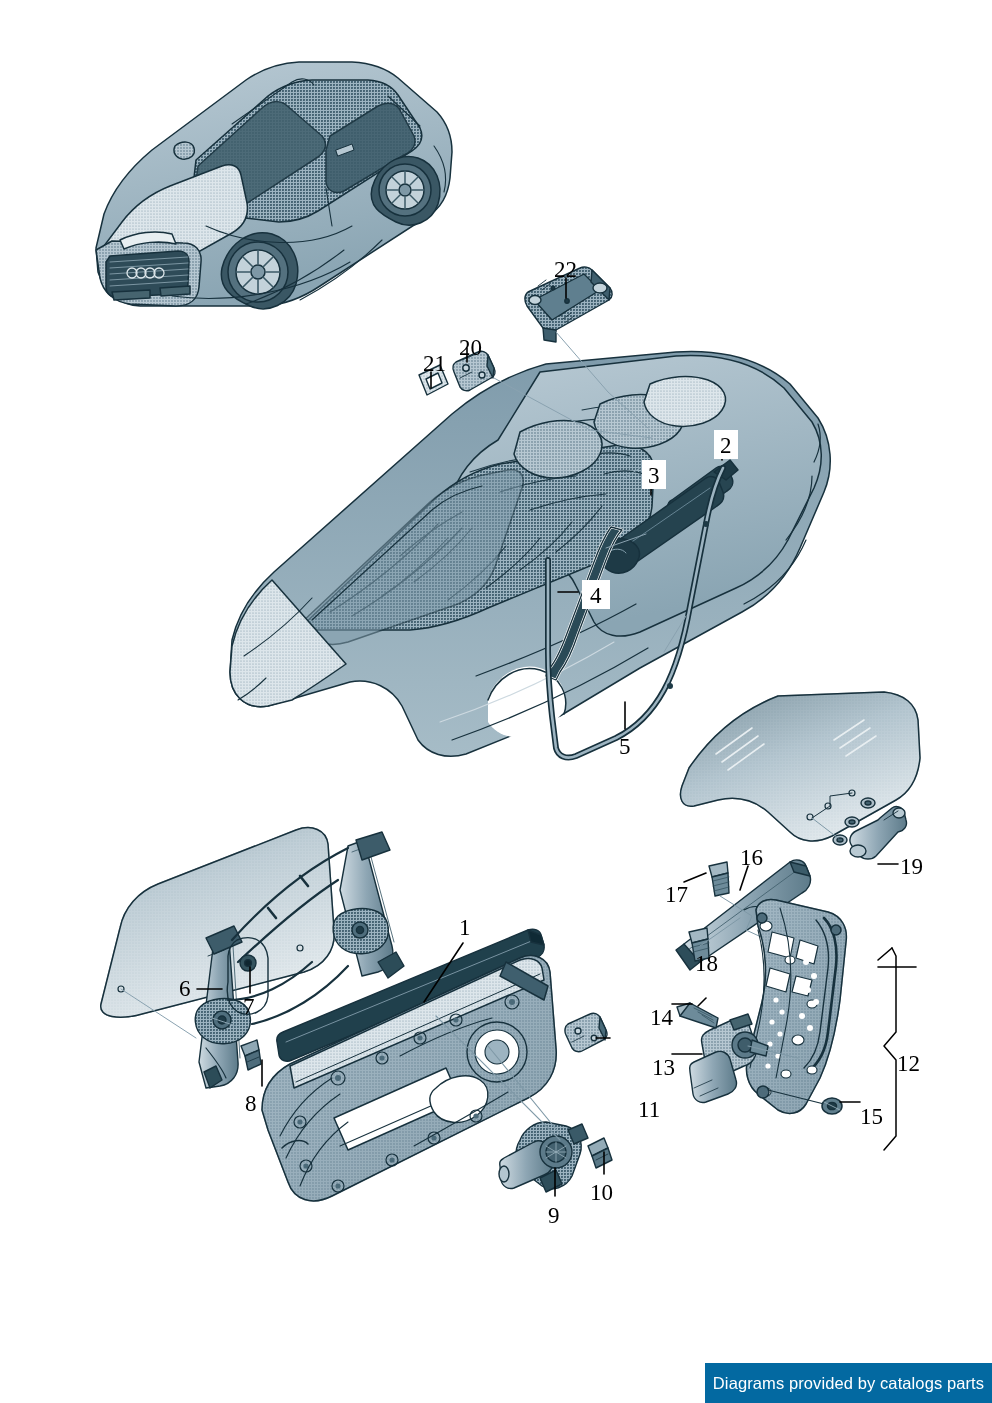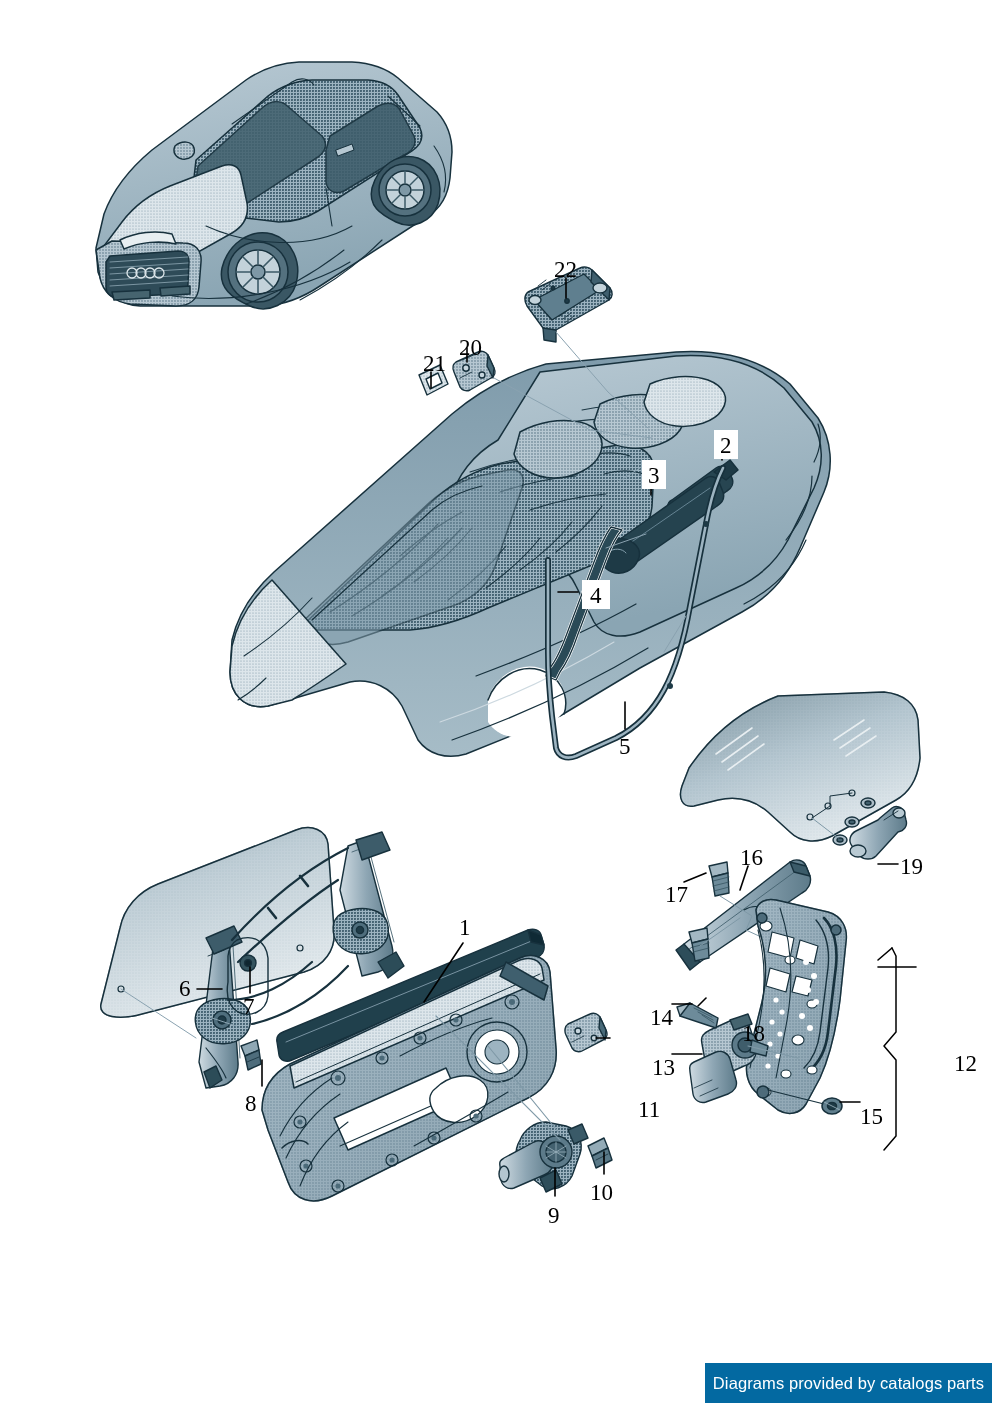--- a/index.html
+++ b/index.html
@@ -809,27 +809,27 @@
   <div class="callout masked" style="left:714px;top:430px;padding:4px 6px 2px 6px;">2</div>
   <div class="callout masked" style="left:642px;top:460px;padding:4px 6px 2px 6px;">3</div>
   <div class="callout masked" style="left:582px;top:580px;padding:4px 8px 2px 8px;">4</div>
   <div class="callout" style="left:619px;top:735px;">5</div>
   <div class="callout" style="left:179px;top:977px;">6</div>
   <div class="callout" style="left:243px;top:995px;">7</div>
   <div class="callout" style="left:245px;top:1092px;">8</div>
   <div class="callout" style="left:548px;top:1204px;">9</div>
   <div class="callout" style="left:590px;top:1181px;">10</div>
   <div class="callout" style="left:613px;top:1098px;margin-left:25px;">11</div>
-  <div class="callout" style="left:930px;top:1052px;padding-left:24px;">12</div>
+  <div class="callout" style="left:897px;top:1052px;">12</div>
   <div class="callout" style="left:652px;top:1056px;">13</div>
   <div class="callout" style="left:650px;top:1006px;">14</div>
   <div class="callout" style="left:860px;top:1105px;">15</div>
   <div class="callout" style="left:740px;top:846px;">16</div>
   <div class="callout" style="left:665px;top:883px;">17</div>
-  <div class="callout" style="left:695px;top:1022px;margin-left:47px;">18</div>
+  <div class="callout" style="left:695px;top:952px;">18</div>
   <div class="callout" style="left:900px;top:855px;">19</div>
   <div class="callout" style="left:459px;top:336px;text-align:center;">20</div>
   <div class="callout" style="left:423px;top:352px;">21</div>
   <div class="callout" style="left:554px;top:258px;">22</div>
 
   <div id="footer-credit">
     <span>Diagrams provided by catalogs parts</span>
   </div>
 
 </div>

